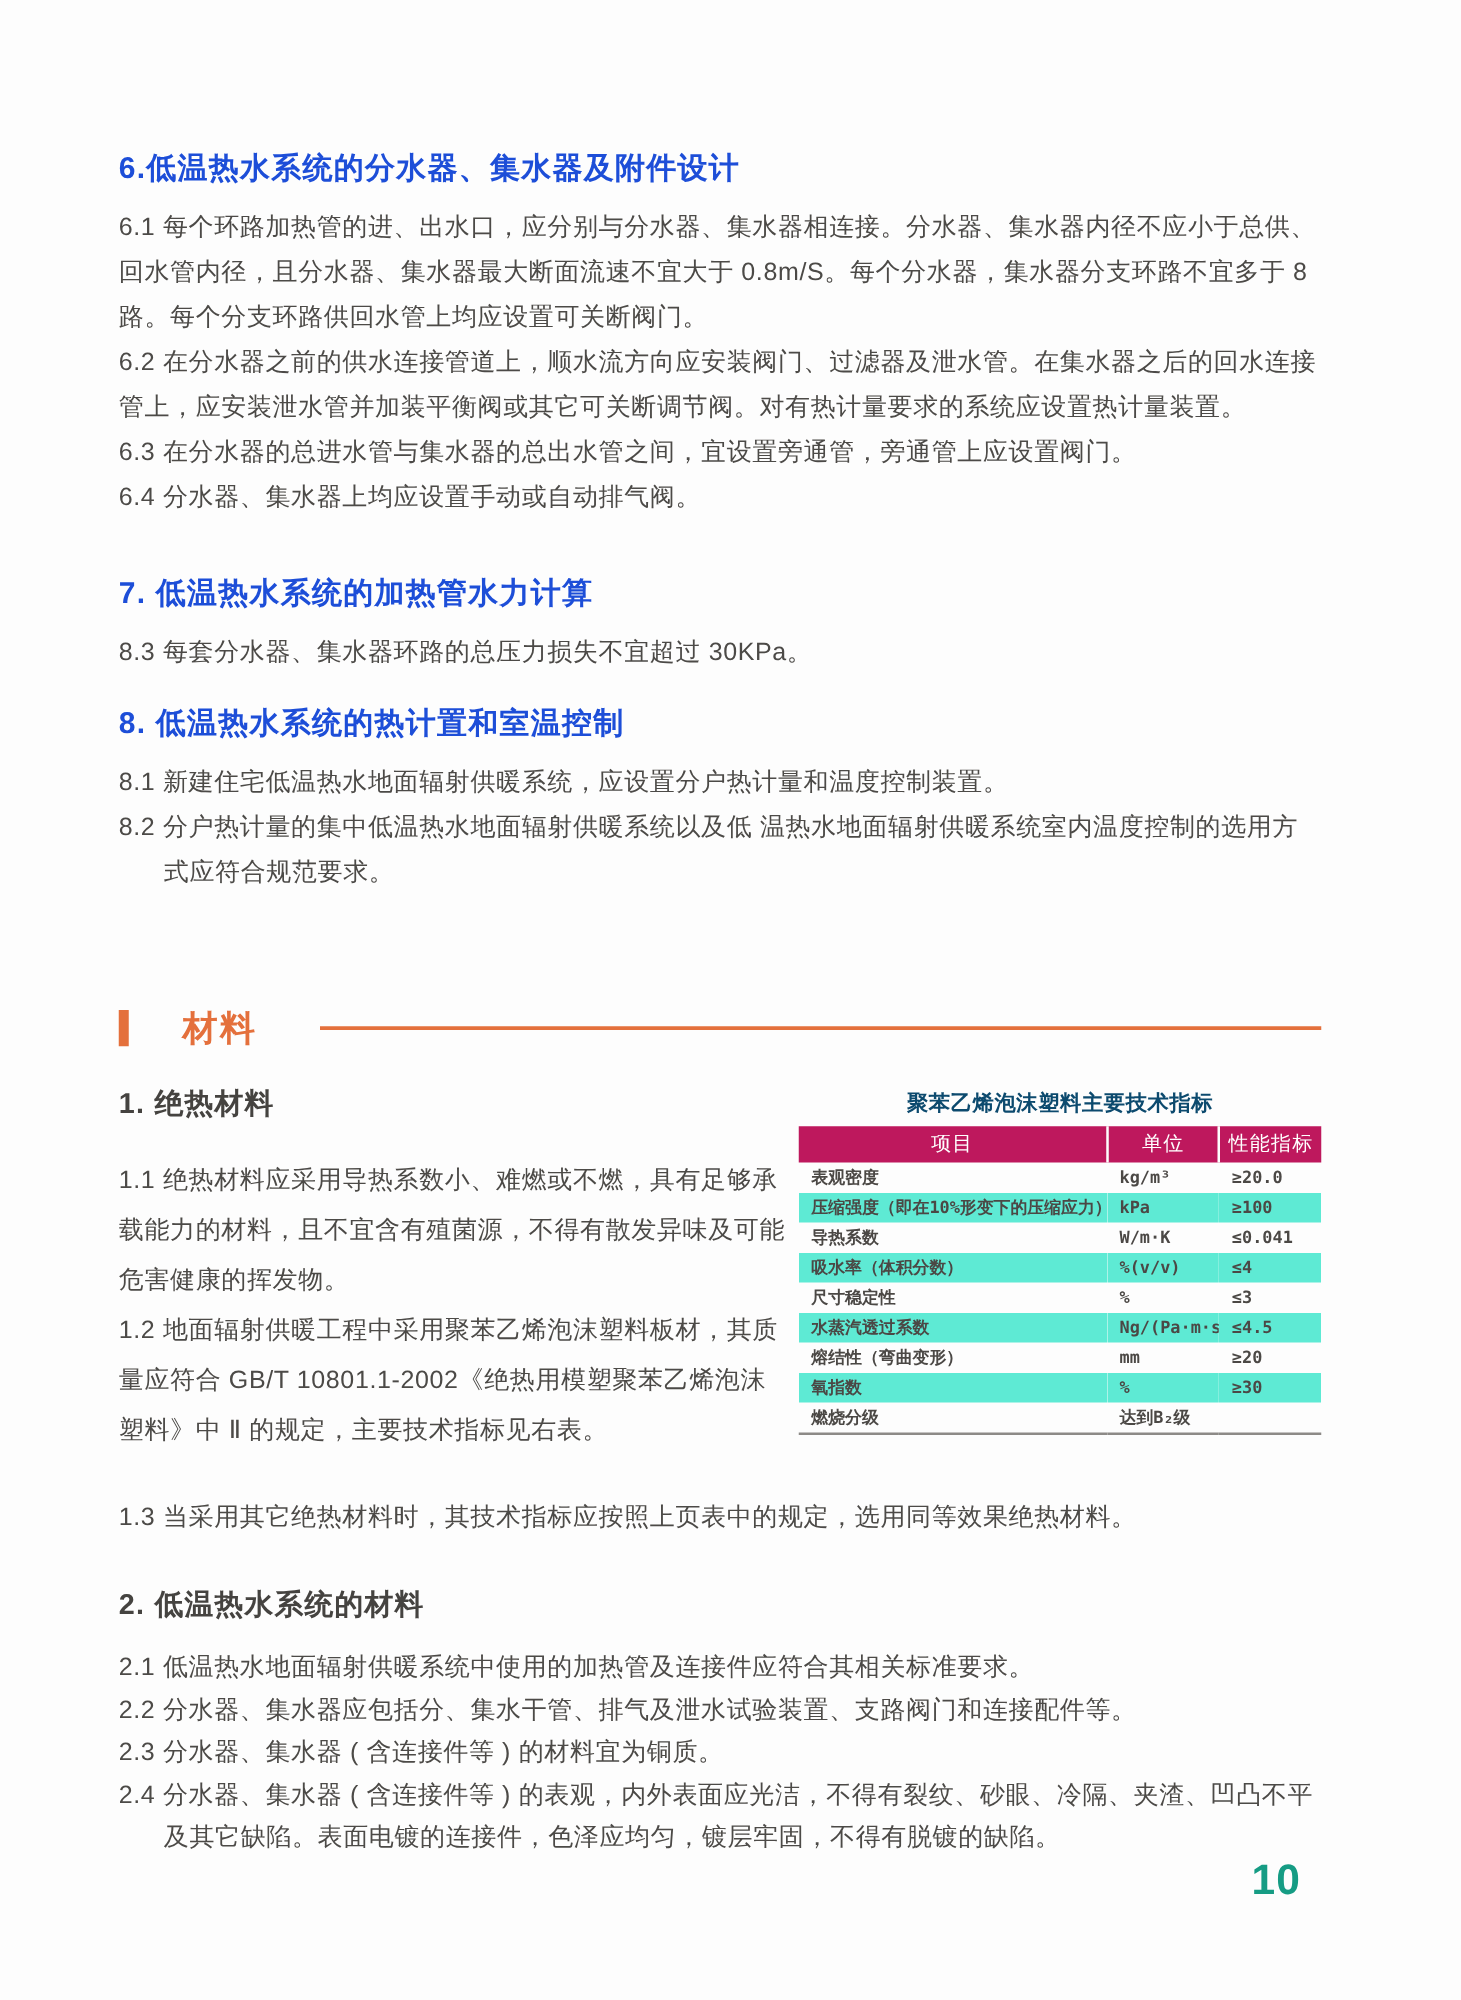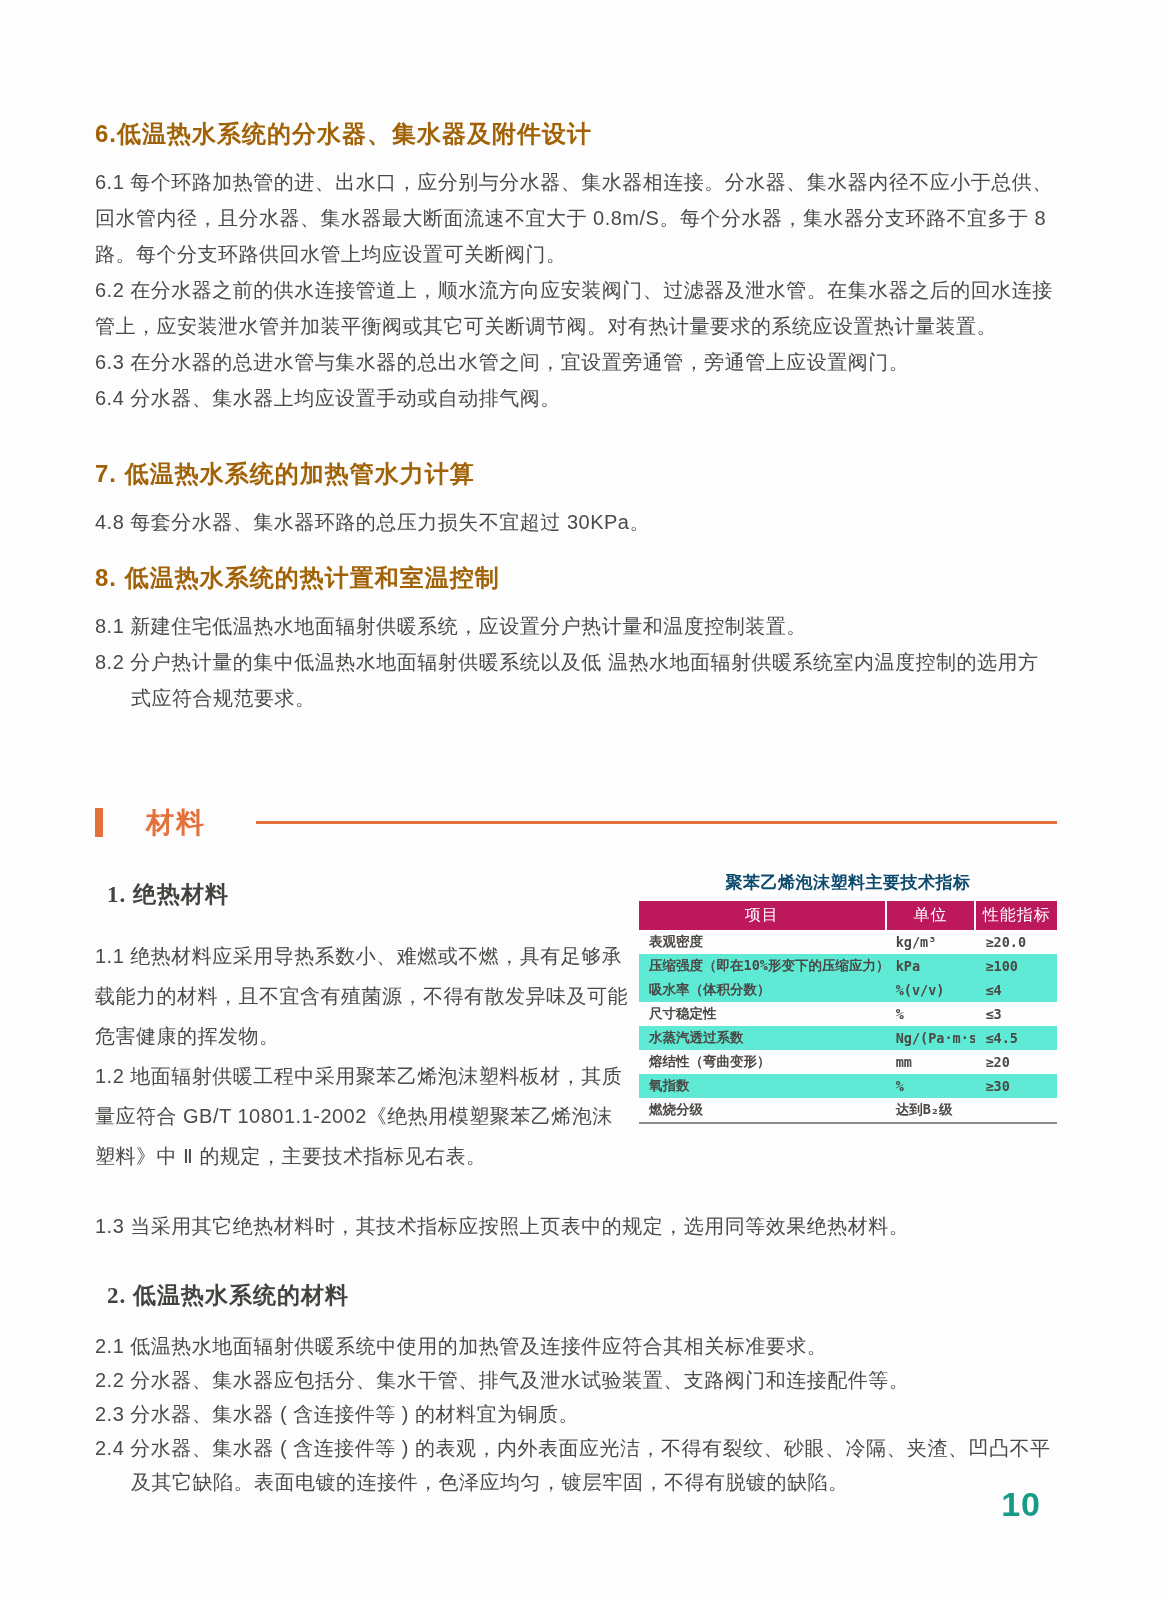--- a/index.html
+++ b/index.html
@@ -2,40 +2,40 @@
 <html><head>
 <meta charset="utf-8">
 <style>
   html,body{margin:0;padding:0;background:#e9e9e9;}
   .page{
     width:1169px;height:1600px;background:#fdfdfd;position:relative;
     box-sizing:border-box;padding:118px 112px 0 95px;
     font-family:"Liberation Sans","DejaVu Sans",sans-serif;
     color:#4c4a47;overflow:hidden;
   }
-  .sec-title{font-size:24px;font-weight:bold;color:#a16207;margin:0 0 14px 0;letter-spacing:1px;}
+  .sec-title{font-size:24px;font-weight:bold;color:#1d4ed8;margin:0 0 14px 0;letter-spacing:1px;}
   .body-p{font-size:20px;line-height:36px;margin:0;letter-spacing:0.5px;}
   .hang{padding-left:36px;text-indent:-36px;}
   .gap-lg{margin-top:42px;}
   .gap-md{margin-top:22px;}
 
   
   .band{display:flex;align-items:center;margin-top:92px;gap:34px;}
   .band-bar{width:8px;height:29px;background:#e4703c;margin-right:9px;flex:none;}
   .band-title{color:#e4703c;font-size:28px;font-weight:bold;letter-spacing:2px;line-height:1;}
   .band-line{flex:1;height:3px;background:#e4703c;margin-left:16px;}
 
   
   .mat-row{display:flex;justify-content:space-between;align-items:flex-start;margin-top:30px;}
   .mat-left{width:535px;}
   .mat-left .sub-title{font-size:23px;margin-bottom:26px;}
   .mat-left .body-p{line-height:40px;}
   .mat-right{width:418px;padding-top:4px;}
 
-  .sub-title{font-size:23px;font-weight:bold;color:#454340;margin:12px;letter-spacing:1px;font-family:Liberation Serif, serif;}
+  .sub-title{font-size:23px;font-weight:bold;color:#454340;margin:0;letter-spacing:1px;}
 
   
   .tbl-title{color:#0c4a6e;font-size:17px;font-weight:bold;text-align:center;margin:0 0 7px 0;letter-spacing:0.5px;}
   table.spec{width:100%;border-collapse:collapse;table-layout:fixed;border-bottom:2px solid #8d8a87;}
   table.spec th{
     background:#be185d;color:#fff;font-size:16px;font-weight:normal;
     padding:4px 0;text-align:center;border-left:2px solid #fdfdfd;letter-spacing:1px;
   }
   table.spec th:first-child{border-left:none;}
   table.spec td{
@@ -62,21 +62,21 @@
 
 <div class="page">
 
   <h2 class="sec-title">6.低温热水系统的分水器、集水器及附件设计</h2>
   <p class="body-p">6.1 每个环路加热管的进、出水口，应分别与分水器、集水器相连接。分水器、集水器内径不应小于总供、回水管内径，且分水器、集水器最大断面流速不宜大于 0.8m/S。每个分水器，集水器分支环路不宜多于 8 路。每个分支环路供回水管上均应设置可关断阀门。</p>
   <p class="body-p">6.2 在分水器之前的供水连接管道上，顺水流方向应安装阀门、过滤器及泄水管。在集水器之后的回水连接管上，应安装泄水管并加装平衡阀或其它可关断调节阀。对有热计量要求的系统应设置热计量装置。</p>
   <p class="body-p">6.3 在分水器的总进水管与集水器的总出水管之间，宜设置旁通管，旁通管上应设置阀门。</p>
   <p class="body-p">6.4 分水器、集水器上均应设置手动或自动排气阀。</p>
 
   <h2 class="sec-title gap-lg">7. 低温热水系统的加热管水力计算</h2>
-  <p class="body-p">4.8 每套分水器、集水器环路的总压力损失不宜超过 30KPa。</p>
+  <p class="body-p">8.3 每套分水器、集水器环路的总压力损失不宜超过 30KPa。</p>
 
   <h2 class="sec-title gap-md">8. 低温热水系统的热计置和室温控制</h2>
   <p class="body-p">8.1 新建住宅低温热水地面辐射供暖系统，应设置分户热计量和温度控制装置。</p>
   <p class="body-p hang">8.2 分户热计量的集中低温热水地面辐射供暖系统以及低 温热水地面辐射供暖系统室内温度控制的选用方式应符合规范要求。</p>
 
   <div class="band">
     <span class="band-bar"></span>
     <span class="band-title">材料</span>
     <span class="band-line"></span>
   </div>
@@ -106,20 +106,25 @@
         <tbody>
           <tr>
             <td>表观密度</td>
             <td>kg/m³</td>
             <td>≥20.0</td>
           </tr>
           <tr class="stripe">
             <td>压缩强度（即在10%形变下的压缩应力）</td>
             <td>kPa</td>
             <td>≥100</td>
+          </tr>
+          <tr>
+            <td>导热系数</td>
+            <td>W/m·K</td>
+            <td>≤0.041</td>
           </tr>
           <tr class="stripe">
             <td>吸水率（体积分数）</td>
             <td>%(v/v)</td>
             <td>≤4</td>
           </tr>
           <tr>
             <td>尺寸稳定性</td>
             <td>%</td>
             <td>≤3</td>

